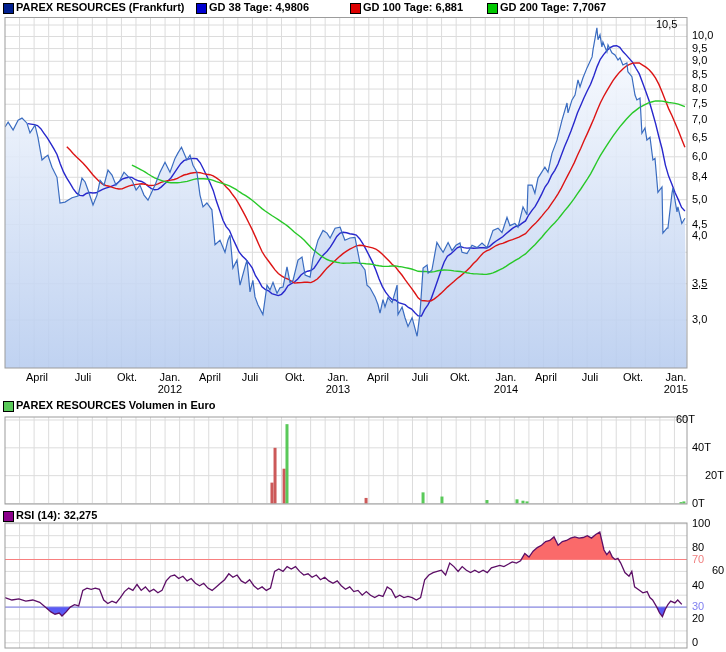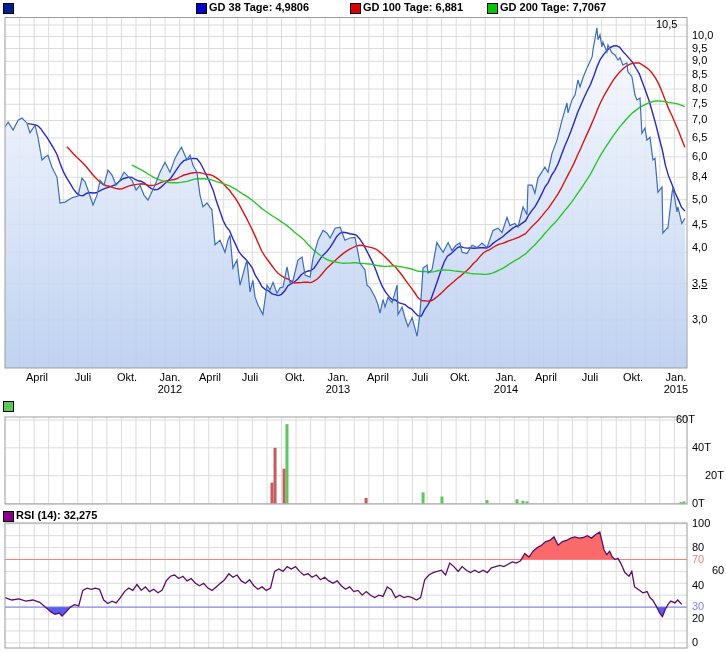--- a/index.html
+++ b/index.html
@@ -224,51 +224,53 @@
       <line x1="5" y1="523.8" x2="687" y2="523.8" stroke="#DCDCDC"></line>
       <polygon points="5.0,597.6 11.9,600.0 18.9,598.8 25.8,601.1 32.8,600.0 39.7,602.3 46.7,608.3 50.9,611.9 55.0,614.2 59.2,613.0 62.0,616.0 66.2,611.9 70.3,607.1 74.5,604.7 78.7,605.9 82.8,590.4 87.0,588.1 91.2,589.3 95.3,588.1 99.5,589.3 103.7,600.0 107.8,603.5 112.0,601.1 116.2,602.9 120.4,597.6 124.5,591.6 128.7,588.1 132.9,590.4 137.0,584.5 141.2,590.4 145.4,586.9 149.5,591.6 153.7,589.3 157.9,592.8 162.0,590.4 166.2,580.9 170.4,576.2 174.6,575.0 178.7,578.5 182.9,576.2 187.1,580.9 191.2,578.5 195.4,583.3 199.6,585.7 203.7,583.3 207.9,588.1 212.1,590.4 216.2,586.9 220.4,583.3 224.6,579.7 228.8,573.8 232.9,577.3 237.1,575.0 241.3,580.9 245.4,583.3 249.6,579.7 253.8,585.7 257.9,589.3 262.1,586.9 266.3,590.4 270.5,588.1 274.6,571.4 278.8,569.0 283.0,571.4 287.1,566.6 291.3,569.0 295.5,566.6 299.6,571.4 303.8,575.0 308.0,573.8 312.1,577.3 316.3,575.0 320.5,579.7 324.7,577.3 328.8,580.9 333.0,583.3 337.2,580.9 341.3,585.7 345.5,589.3 349.7,586.9 353.8,591.6 358.0,590.4 362.2,595.2 366.3,591.6 370.5,595.2 374.7,597.6 378.9,595.2 383.0,596.4 387.2,586.9 391.4,589.8 395.5,597.6 399.7,595.2 403.9,597.6 408.0,596.4 412.2,597.6 416.4,600.0 420.6,597.6 424.7,579.7 428.9,575.0 433.1,572.6 437.2,571.4 441.4,570.2 445.6,575.0 449.7,563.1 453.9,566.6 458.1,571.4 462.2,566.6 466.4,570.2 470.6,572.6 474.8,570.2 478.9,572.6 483.1,570.2 487.3,572.6 491.4,567.8 495.6,566.6 499.8,565.4 503.9,566.6 508.1,564.3 512.3,561.9 516.4,563.1 520.6,560.7 524.8,553.5 529.0,557.1 533.1,551.2 537.3,547.6 541.5,545.2 545.6,541.6 549.8,540.5 554.0,536.9 558.1,545.2 562.3,541.6 566.5,540.5 570.6,538.1 574.8,536.9 579.0,538.1 583.2,537.5 587.3,535.7 591.5,538.1 595.7,534.5 599.8,532.1 604.0,550.0 606.8,554.7 609.6,551.2 612.3,557.1 615.1,559.5 617.9,558.3 620.7,563.1 624.9,572.6 629.0,576.2 631.8,571.4 634.6,586.9 638.7,589.8 642.9,592.8 647.1,591.6 649.9,597.6 652.6,600.0 656.8,607.1 659.6,613.0 662.4,616.6 665.2,609.5 667.9,604.7 670.7,601.1 674.9,602.9 677.7,600.0 681.8,604.4 681.8,559.5 5.0,559.5" fill="#FA6A6A" clip-path="url(#clipOB)"></polygon>
       <polygon points="5.0,597.6 11.9,600.0 18.9,598.8 25.8,601.1 32.8,600.0 39.7,602.3 46.7,608.3 50.9,611.9 55.0,614.2 59.2,613.0 62.0,616.0 66.2,611.9 70.3,607.1 74.5,604.7 78.7,605.9 82.8,590.4 87.0,588.1 91.2,589.3 95.3,588.1 99.5,589.3 103.7,600.0 107.8,603.5 112.0,601.1 116.2,602.9 120.4,597.6 124.5,591.6 128.7,588.1 132.9,590.4 137.0,584.5 141.2,590.4 145.4,586.9 149.5,591.6 153.7,589.3 157.9,592.8 162.0,590.4 166.2,580.9 170.4,576.2 174.6,575.0 178.7,578.5 182.9,576.2 187.1,580.9 191.2,578.5 195.4,583.3 199.6,585.7 203.7,583.3 207.9,588.1 212.1,590.4 216.2,586.9 220.4,583.3 224.6,579.7 228.8,573.8 232.9,577.3 237.1,575.0 241.3,580.9 245.4,583.3 249.6,579.7 253.8,585.7 257.9,589.3 262.1,586.9 266.3,590.4 270.5,588.1 274.6,571.4 278.8,569.0 283.0,571.4 287.1,566.6 291.3,569.0 295.5,566.6 299.6,571.4 303.8,575.0 308.0,573.8 312.1,577.3 316.3,575.0 320.5,579.7 324.7,577.3 328.8,580.9 333.0,583.3 337.2,580.9 341.3,585.7 345.5,589.3 349.7,586.9 353.8,591.6 358.0,590.4 362.2,595.2 366.3,591.6 370.5,595.2 374.7,597.6 378.9,595.2 383.0,596.4 387.2,586.9 391.4,589.8 395.5,597.6 399.7,595.2 403.9,597.6 408.0,596.4 412.2,597.6 416.4,600.0 420.6,597.6 424.7,579.7 428.9,575.0 433.1,572.6 437.2,571.4 441.4,570.2 445.6,575.0 449.7,563.1 453.9,566.6 458.1,571.4 462.2,566.6 466.4,570.2 470.6,572.6 474.8,570.2 478.9,572.6 483.1,570.2 487.3,572.6 491.4,567.8 495.6,566.6 499.8,565.4 503.9,566.6 508.1,564.3 512.3,561.9 516.4,563.1 520.6,560.7 524.8,553.5 529.0,557.1 533.1,551.2 537.3,547.6 541.5,545.2 545.6,541.6 549.8,540.5 554.0,536.9 558.1,545.2 562.3,541.6 566.5,540.5 570.6,538.1 574.8,536.9 579.0,538.1 583.2,537.5 587.3,535.7 591.5,538.1 595.7,534.5 599.8,532.1 604.0,550.0 606.8,554.7 609.6,551.2 612.3,557.1 615.1,559.5 617.9,558.3 620.7,563.1 624.9,572.6 629.0,576.2 631.8,571.4 634.6,586.9 638.7,589.8 642.9,592.8 647.1,591.6 649.9,597.6 652.6,600.0 656.8,607.1 659.6,613.0 662.4,616.6 665.2,609.5 667.9,604.7 670.7,601.1 674.9,602.9 677.7,600.0 681.8,604.4 681.8,607.1 5.0,607.1" fill="#5A5AF5" clip-path="url(#clipOS)"></polygon>
       <line x1="5" y1="559.5" x2="687" y2="559.5" stroke="#F88080" stroke-width="1"></line>
       <line x1="5" y1="607.0999999999999" x2="687" y2="607.0999999999999" stroke="#7878E8" stroke-width="1"></line>
       <polyline points="5.0,597.6 11.9,600.0 18.9,598.8 25.8,601.1 32.8,600.0 39.7,602.3 46.7,608.3 50.9,611.9 55.0,614.2 59.2,613.0 62.0,616.0 66.2,611.9 70.3,607.1 74.5,604.7 78.7,605.9 82.8,590.4 87.0,588.1 91.2,589.3 95.3,588.1 99.5,589.3 103.7,600.0 107.8,603.5 112.0,601.1 116.2,602.9 120.4,597.6 124.5,591.6 128.7,588.1 132.9,590.4 137.0,584.5 141.2,590.4 145.4,586.9 149.5,591.6 153.7,589.3 157.9,592.8 162.0,590.4 166.2,580.9 170.4,576.2 174.6,575.0 178.7,578.5 182.9,576.2 187.1,580.9 191.2,578.5 195.4,583.3 199.6,585.7 203.7,583.3 207.9,588.1 212.1,590.4 216.2,586.9 220.4,583.3 224.6,579.7 228.8,573.8 232.9,577.3 237.1,575.0 241.3,580.9 245.4,583.3 249.6,579.7 253.8,585.7 257.9,589.3 262.1,586.9 266.3,590.4 270.5,588.1 274.6,571.4 278.8,569.0 283.0,571.4 287.1,566.6 291.3,569.0 295.5,566.6 299.6,571.4 303.8,575.0 308.0,573.8 312.1,577.3 316.3,575.0 320.5,579.7 324.7,577.3 328.8,580.9 333.0,583.3 337.2,580.9 341.3,585.7 345.5,589.3 349.7,586.9 353.8,591.6 358.0,590.4 362.2,595.2 366.3,591.6 370.5,595.2 374.7,597.6 378.9,595.2 383.0,596.4 387.2,586.9 391.4,589.8 395.5,597.6 399.7,595.2 403.9,597.6 408.0,596.4 412.2,597.6 416.4,600.0 420.6,597.6 424.7,579.7 428.9,575.0 433.1,572.6 437.2,571.4 441.4,570.2 445.6,575.0 449.7,563.1 453.9,566.6 458.1,571.4 462.2,566.6 466.4,570.2 470.6,572.6 474.8,570.2 478.9,572.6 483.1,570.2 487.3,572.6 491.4,567.8 495.6,566.6 499.8,565.4 503.9,566.6 508.1,564.3 512.3,561.9 516.4,563.1 520.6,560.7 524.8,553.5 529.0,557.1 533.1,551.2 537.3,547.6 541.5,545.2 545.6,541.6 549.8,540.5 554.0,536.9 558.1,545.2 562.3,541.6 566.5,540.5 570.6,538.1 574.8,536.9 579.0,538.1 583.2,537.5 587.3,535.7 591.5,538.1 595.7,534.5 599.8,532.1 604.0,550.0 606.8,554.7 609.6,551.2 612.3,557.1 615.1,559.5 617.9,558.3 620.7,563.1 624.9,572.6 629.0,576.2 631.8,571.4 634.6,586.9 638.7,589.8 642.9,592.8 647.1,591.6 649.9,597.6 652.6,600.0 656.8,607.1 659.6,613.0 662.4,616.6 665.2,609.5 667.9,604.7 670.7,601.1 674.9,602.9 677.7,600.0 681.8,604.4" fill="none" stroke="#5C0E66" stroke-width="1.3"></polyline>
       <rect x="5" y="523" width="682" height="125" fill="none" stroke="#9C9C9C"></rect>
     </svg>
 
   <div class="marker" style="left: 3px; top: 3px; background: rgb(0, 31, 143);"></div>
+  <div class="abs hdr" style="left:16px;top:1px;">PAREX RESOURCES (Frankfurt)</div>
 
   <div class="marker" style="left: 196px; top: 3px; background: rgb(0, 0, 208);"></div>
   <div class="abs hdr" style="left:209px;top:1px;">GD 38 Tage: 4,9806</div>
 
   <div class="marker" style="left: 350px; top: 3px; background: rgb(220, 0, 0);"></div>
   <div class="abs hdr" style="left:363px;top:1px;">GD 100 Tage: 6,881</div>
 
   <div class="marker" style="left: 487px; top: 3px; background: rgb(0, 200, 0);"></div>
   <div class="abs hdr" style="left:500px;top:1px;">GD 200 Tage: 7,7067</div>
 
 
   <div class="marker" style="left: 3px; top: 401px; background: rgb(89, 201, 89);"></div>
+  <div class="abs hdr" style="left:16px;top:399px;">PAREX RESOURCES Volumen in Euro</div>
 
   <div class="marker" style="left: 3px; top: 511px; background: rgb(139, 0, 139);"></div>
   <div class="abs hdr" style="left:16px;top:509px;">RSI (14): 32,275</div>
 
   <div id="labels">
       <div class="ylab" style="left: 656px; top: 18px;">10,5</div>
       <div class="ylab" style="left: 692px; top: 29.4901px;">10,0</div>
       <div class="ylab" style="left: 692px; top: 41.5697px;">9,5</div>
       <div class="ylab" style="left: 692px; top: 54.3025px;">9,0</div>
       <div class="ylab" style="left: 692px; top: 67.7633px;">8,5</div>
       <div class="ylab" style="left: 692px; top: 82.0404px;">8,0</div>
       <div class="ylab" style="left: 692px; top: 97.2392px;">7,5</div>
       <div class="ylab" style="left: 692px; top: 113.487px;">7,0</div>
       <div class="ylab" style="left: 692px; top: 130.939px;">6,5</div>
       <div class="ylab" style="left: 692px; top: 149.79px;">6,0</div>
       <div class="ylab" style="left: 692px; top: 170.281px;">8,4</div>
       <div class="ylab" style="left: 692px; top: 192.726px;">5,0</div>
       <div class="ylab" style="left: 692px; top: 217.539px;">4,5</div>
-      <div class="ylab" style="left: 692px; top: 241px; text-align: right;">4,0</div>
+      <div class="ylab" style="left: 692px; top: 229px; text-align: right;">4,0</div>
       <div class="ylab" style="left: 692px; top: 276.723px; text-decoration: underline;">3,5</div>
       <div class="ylab" style="left: 692px; top: 313.026px;">3,0</div>
       <div class="xlab" style="left: 4.9654px; top: 371px;">April</div>
       <div class="xlab" style="left: 50.9678px; top: 371px;">Juli</div>
       <div class="xlab" style="left: 95.0244px; top: 371px;">Okt.</div>
       <div class="xlab" style="left: 137.969px; top: 371px;">Jan.<div>2012</div></div>
       <div class="xlab" style="left: 177.995px; top: 371px;">April</div>
       <div class="xlab" style="left: 218.022px; top: 371px;">Juli</div>
       <div class="xlab" style="left: 263.051px; top: 371px;">Okt.</div>
       <div class="xlab" style="left: 305.996px; top: 371px;">Jan.<div>2013</div></div>

